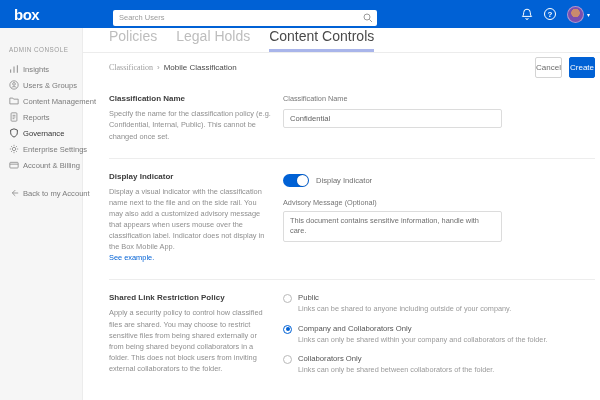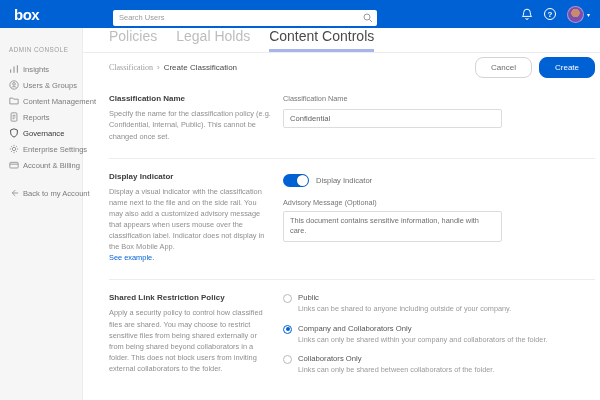--- a/index.html
+++ b/index.html
@@ -42,21 +42,21 @@
   .tab.on { color:#4a4a4a; }
   .tab.on::after { content:""; position:absolute; left:0; right:0; bottom:0; height:3px; background:#a9b5ea; }
 
   
   .toolbar { display:flex; align-items:center; padding:0 5px 0 26px; height:32px; }
   .crumbs { font-size:8px; display:flex; gap:4px; align-items:center; }
   .crumb-parent { color:#9d9d9d; cursor:pointer;font-family:Liberation Serif, serif; }
   .crumb-sep { color:#9d9d9d; }
   .crumb-current { color:#4b4b4b; }
   .toolbar-btns { margin-left:auto; display:flex; gap:7px; }
-  .btn { font-size:8px; border-radius:8px; padding:5px 15px; cursor:pointer; font-family:"Liberation Sans",sans-serif; }
+  .btn { font-size:8px; border-radius:2px; padding:5px 0; cursor:pointer; font-family:"Liberation Sans",sans-serif; }
   .btn-cancel { background:#fff; border:1px solid #d4d4d4; color:#6b6b6b; }
   .btn-create { background:#0061d5; border:1px solid #0061d5; color:#fff; }
 
   
   .form { padding:0 5px 0 26px; }
   .section { display:flex; padding:13px 0 16px 0; border-bottom:1px solid #ededed; }
   .section:last-child { border-bottom:none; }
   .col-left { width:162px; flex-shrink:0; margin-right:12px; }
   .col-right { flex:1; }
   .sec-title { font-size:8px; font-weight:bold; color:#3d3d3d; margin-bottom:5px; }
@@ -185,21 +185,21 @@
     <div class="tabbar">
       <div class="tab">Policies</div>
       <div class="tab">Legal Holds</div>
       <div class="tab on">Content Controls</div>
     </div>
 
     <div class="toolbar">
       <div class="crumbs">
         <span class="crumb-parent">Classification</span>
         <span class="crumb-sep">›</span>
-        <span class="crumb-current">Create Classification</span>
+        <span class="crumb-current">Mobile Classification</span>
       </div>
       <div class="toolbar-btns">
         <button class="btn btn-cancel">Cancel</button>
         <button class="btn btn-create">Create</button>
       </div>
     </div>
 
     <div class="form">
 
       <div class="section">

